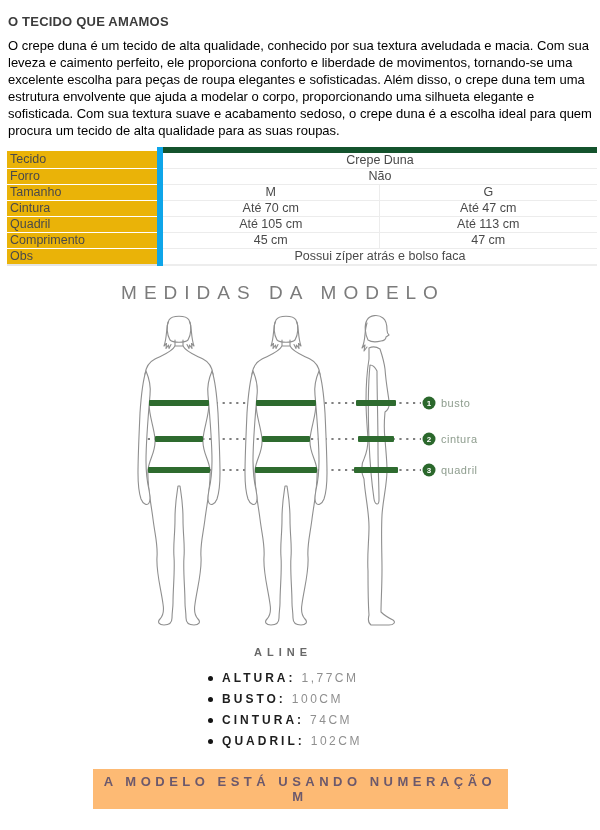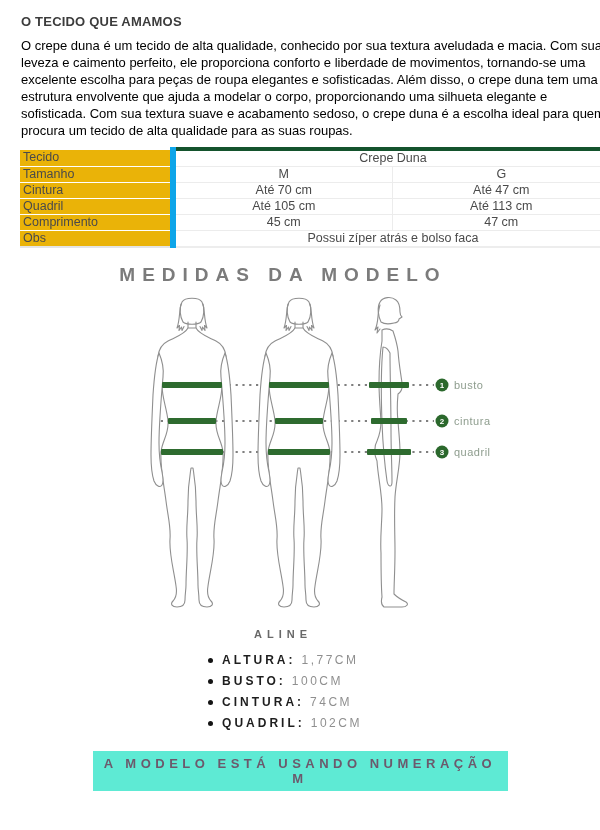--- a/index.html
+++ b/index.html
@@ -1,63 +1,63 @@
 <!DOCTYPE html>
 <html><head>
 <meta charset="utf-8">
 <style>
   html,body{margin:0;padding:0;}
   body{
     width:600px;height:830px;background:#ffffff;overflow:hidden;
     font-family:"Liberation Sans", sans-serif;
     -webkit-font-smoothing:antialiased;
   }
-  .content{padding:0 21px;}
+  .content{padding:0 8px;}
   .fabric-title{
     margin:14px 0 0 0;font-size:13px;font-weight:bold;color:#3c3c3c;
     letter-spacing:.2px;
   }
   .fabric-desc{
     margin:8px 0 0 0;font-size:13px;line-height:17px;color:#000000;width:586px;
   }
   table.spec{
     margin:8px 0 0 -1px;border-collapse:collapse;table-layout:fixed;
     font-size:12.5px;color:#4a4a4a;width:590px;
   }
   table.spec td{padding:1px 3px;line-height:13px;border-top:1px solid #ececec;}
-  table.spec tr:first-child td{border-top:4px solid #14532d;}
+  table.spec tr:first-child td{border-top:6px solid #14532d;}
   table.spec tr:last-child td{border-bottom:2px solid #ededed;}
   td.lbl{background:#eab308;border-top:1px solid #ffffff !important;
          border-right:6px solid #0ea5e9;padding-left:4px;margin-left:22px;}
   table.spec tr:last-child td.lbl{border-bottom:2px solid #e4e4e4;}
   td.val{text-align:center;}
   td.val.g{border-left:1px solid #ececec;}
   .m-title{
     margin-top:16px;text-align:center;padding-right:34px;
-    font-size:19px;font-weight:700;letter-spacing:7px;color:#7b7b7b;
+    font-size:19px;font-weight:400;letter-spacing:7px;color:#7b7b7b;
   }
   svg.diagram{display:block;margin:9px 0 0 85px;}
   .model-name{
     margin-top:13px;text-align:center;padding-right:34px;
     font-size:11px;font-weight:bold;letter-spacing:5px;color:#686868;
   }
   ul.stats{
     list-style:none;margin:10px auto 0;padding:0 30px 0 0;width:fit-content;
   }
   ul.stats li{
     display:flex;align-items:center;font-size:12px;line-height:21px;
     letter-spacing:3px;color:#1e1e1e;font-weight:bold;
   }
   ul.stats .dot{
     width:5px;height:5px;border-radius:50%;background:#141414;
     margin-right:9px;flex:0 0 auto;
   }
   ul.stats .val{color:#8f8f8f;font-weight:normal;margin-left:6px;letter-spacing:2.5px;}
   .banner{
-    width:415px;height:40px;margin:17px auto 0;background:#5eead4;
+    width:415px;height:40px;margin:17px auto 0;background:#fdba74;
     display:flex;align-items:center;justify-content:center;
     font-size:13px;font-weight:bold;letter-spacing:4.5px;color:#6c596c;
     text-align:center;
   }
 </style>
 </head>
 <body>
 
 <div class="content">
 
@@ -68,20 +68,24 @@
   <table class="spec">
     <colgroup>
         <col style="width:153px">
         <col style="width:219px">
         <col style="width:218px">
       </colgroup>
     <tbody>
         <tr>
       <td class="lbl">Tecido</td>
       <td class="val" colspan="2">Crepe Duna</td>
+    </tr>
+    <tr>
+      <td class="lbl">Forro</td>
+      <td class="val" colspan="2">Não</td>
     </tr>
     <tr>
       <td class="lbl">Tamanho</td>
       <td class="val">M</td>
       <td class="val g">G</td>
     </tr>
     <tr>
       <td class="lbl">Cintura</td>
       <td class="val">Até 70 cm</td>
       <td class="val g">Até 47 cm</td>

